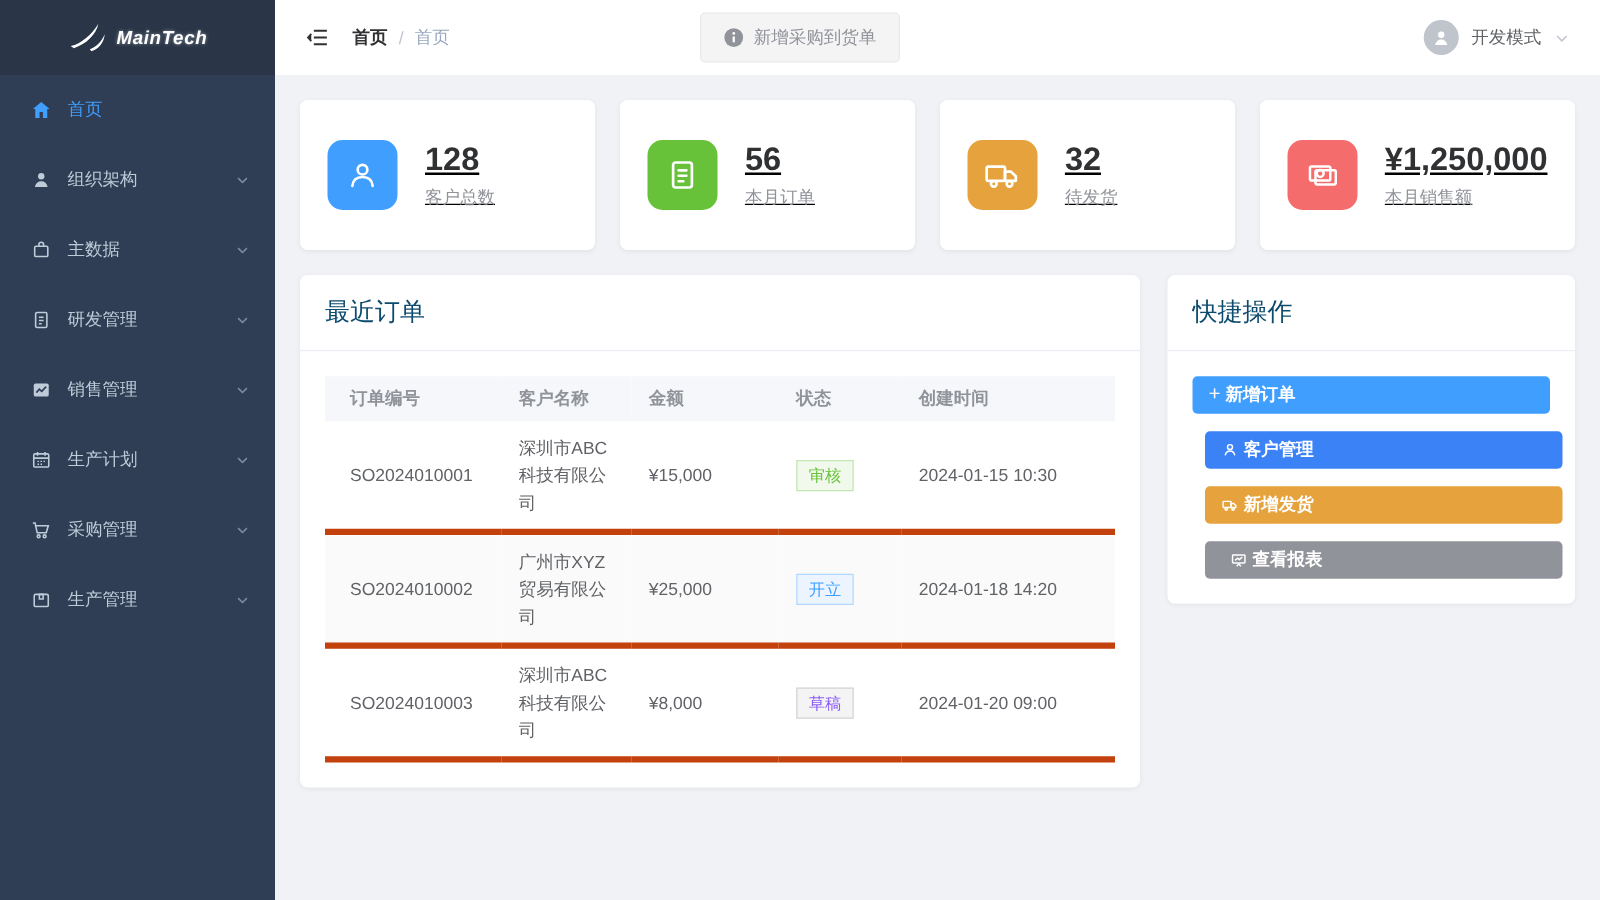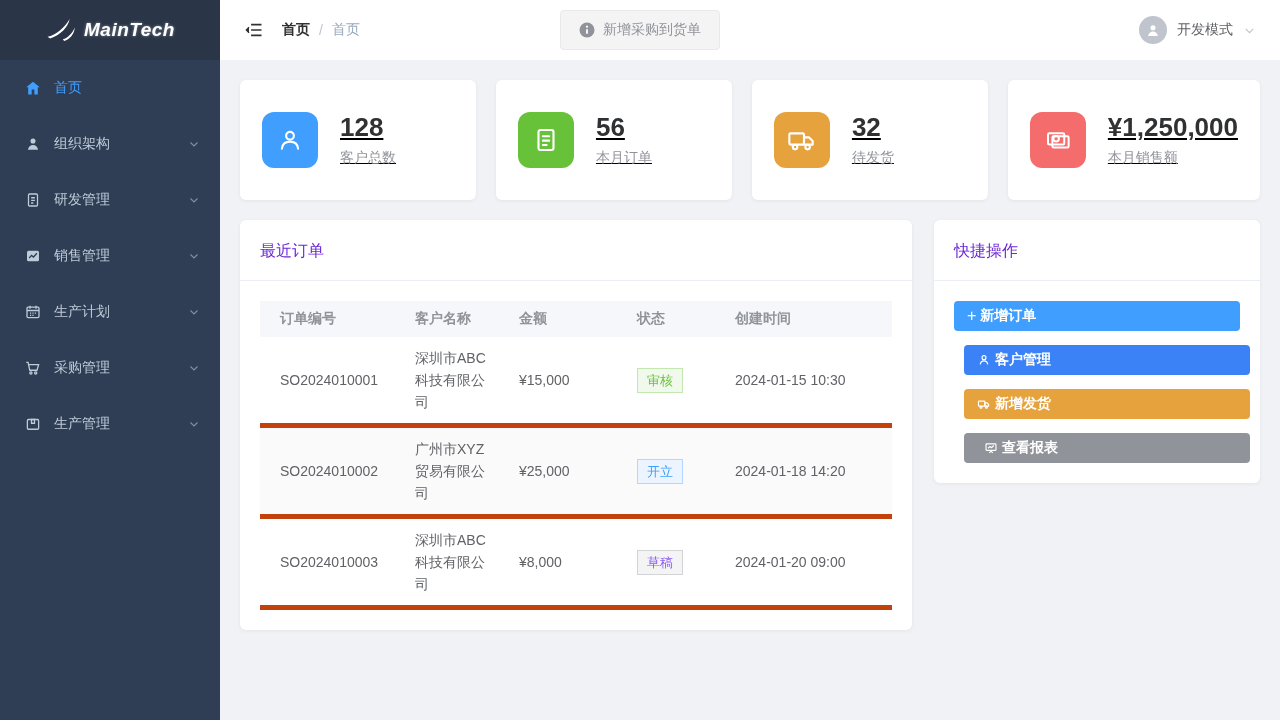--- a/index.html
+++ b/index.html
@@ -3,21 +3,21 @@
 <meta charset="utf-8">
 <style>
   * { margin:0; padding:0; box-sizing:border-box; }
   html,body { width:1280px; height:720px; overflow:hidden; }
   body { font-family:"Liberation Sans","DejaVu Sans",sans-serif; background:#f0f2f5; display:flex; font-size:14px; }
   svg { display:block; }
 
   
   .sidebar { width:220px; height:720px; background:#2f3e54; flex-shrink:0; }
   .logo { height:60px; background:#2a3648; display:flex; align-items:center; justify-content:center; gap:5px; }
-  .logo-text { color:#fff; font-style:italic; font-weight:bold; font-size:19px; letter-spacing:.5px; text-shadow:0 0 3px rgba(255,255,255,.45); }
+  .logo-text { color:#fff; font-style:italic; font-weight:bold; font-size:15px; letter-spacing:.5px; text-shadow:0 0 3px rgba(255,255,255,.45); }
   .nav-item { height:56px; display:flex; align-items:center; padding:0 20px 0 24px; color:#bfcbd9; cursor:pointer; }
   .nav-item .n-icon { width:18px; height:18px; margin-right:12px; flex-shrink:0; }
   .nav-item .chev { margin-left:auto; color:#7e8da1; }
   .nav-item.active { color:#409EFF; }
 
   
   .main { flex:1; display:flex; flex-direction:column; }
   .topbar { height:60px; background:#fff; display:flex; align-items:center; padding:0 24px; position:relative; flex-shrink:0; }
   .hamburger { color:#303133; cursor:pointer; }
   .breadcrumb { margin-left:18px; display:flex; align-items:center; }
@@ -36,21 +36,21 @@
   .card { background:#fff; border-radius:6px; height:120px; display:flex; align-items:center; padding:0 22px; box-shadow:0 1px 4px rgba(0,21,41,.06);text-decoration:underline; }
   .card-icon { width:56px; height:56px; border-radius:12px; display:flex; align-items:center; justify-content:center; color:#fff; margin-right:22px; flex-shrink:0; }
   .ci-blue { background:#409EFF; } .ci-green { background:#67C23A; } .ci-orange { background:#E6A23C; } .ci-red { background:#F56C6C; }
   .card-num { font-size:26px; font-weight:bold; color:#303133; line-height:1.1; }
   .card-label { font-size:14px; color:#909399; margin-top:7px; }
 
   .panels { display:flex; gap:22px; margin-top:20px; align-items:flex-start; }
   .panel { background:#fff; border-radius:6px; box-shadow:0 1px 4px rgba(0,21,41,.06); }
   .panel-orders { width:672px; }
   .panel-quick { flex:1; }
-  .panel-head { padding:0 20px; height:61px; line-height:61px; font-size:16px; color:#6d28d9; border-bottom:1px solid #ebeef5; }
+  .panel-head { padding:0 20px; height:61px; line-height:61px; font-size:20px; color:#0c4a6e; border-bottom:1px solid #ebeef5; }
   .panel-body { padding:20px; }
 
   table { width:100%; border-collapse:collapse; color:#606266; font-size:14px; table-layout:fixed; }
   thead th { background:#f5f7fa; color:#909399; font-weight:bold; text-align:left; height:36px; padding:0 14px; }
   th:first-child, td:first-child { padding-left:20px; }
   td { padding:10px 14px; border-bottom:5px solid #c2410c; line-height:22px; vertical-align:middle; }
   tbody tr.striped { background:#fafafa; }
   .tag { display:inline-block; height:25px; line-height:23px; padding:0 9px; border-radius:0; font-size:13px; border:1px solid; }
   .tag-success { background:#f0f9eb; border-color:#c2e7b0; color:#67c23a; }
   .tag-primary { background:#ecf5ff; border-color:#b3d8ff; color:#409eff; }
@@ -83,20 +83,30 @@
           <path d="M12 3.5 21 11h-2.6v9.5h-4.6V14h-3.6v6.5H5.6V11H3z"></path>
         </svg>
       <span>首页</span>
     </div>
     <div class="nav-item">
       <svg class="n-icon" viewBox="0 0 24 24" fill="currentColor">
           <circle cx="12" cy="8" r="3.4"></circle>
           <path d="M5.2 19.5c.8-4.2 3.3-6.3 6.8-6.3s6 2.1 6.8 6.3z"></path>
         </svg>
       <span>组织架构</span>
+      <svg class="chev" width="12" height="12" viewBox="0 0 24 24" fill="none" stroke="currentColor" stroke-width="2.4">
+          <polyline points="5 9 12 16 19 9"></polyline>
+        </svg>
+    </div>
+    <div class="nav-item">
+      <svg class="n-icon" viewBox="0 0 24 24" fill="none" stroke="currentColor" stroke-width="1.7">
+          <rect x="5" y="8" width="14" height="11" rx="1.5"></rect>
+          <path d="M9.5 8V6.3a2.5 2.5 0 0 1 5 0V8"></path>
+        </svg>
+      <span>主数据</span>
       <svg class="chev" width="12" height="12" viewBox="0 0 24 24" fill="none" stroke="currentColor" stroke-width="2.4">
           <polyline points="5 9 12 16 19 9"></polyline>
         </svg>
     </div>
     <div class="nav-item">
       <svg class="n-icon" viewBox="0 0 24 24" fill="none" stroke="currentColor" stroke-width="1.7">
           <rect x="6" y="4" width="12" height="16" rx="1.5"></rect>
           <path d="M9.5 9h5M9.5 12.5h5M9.5 16h3"></path>
         </svg>
       <span>研发管理</span>

